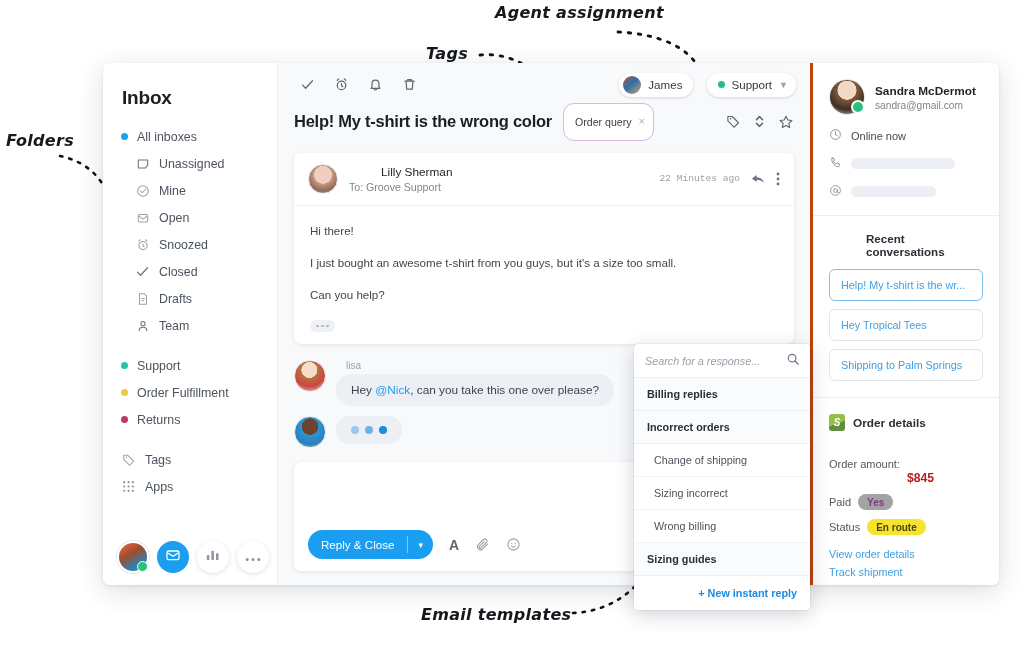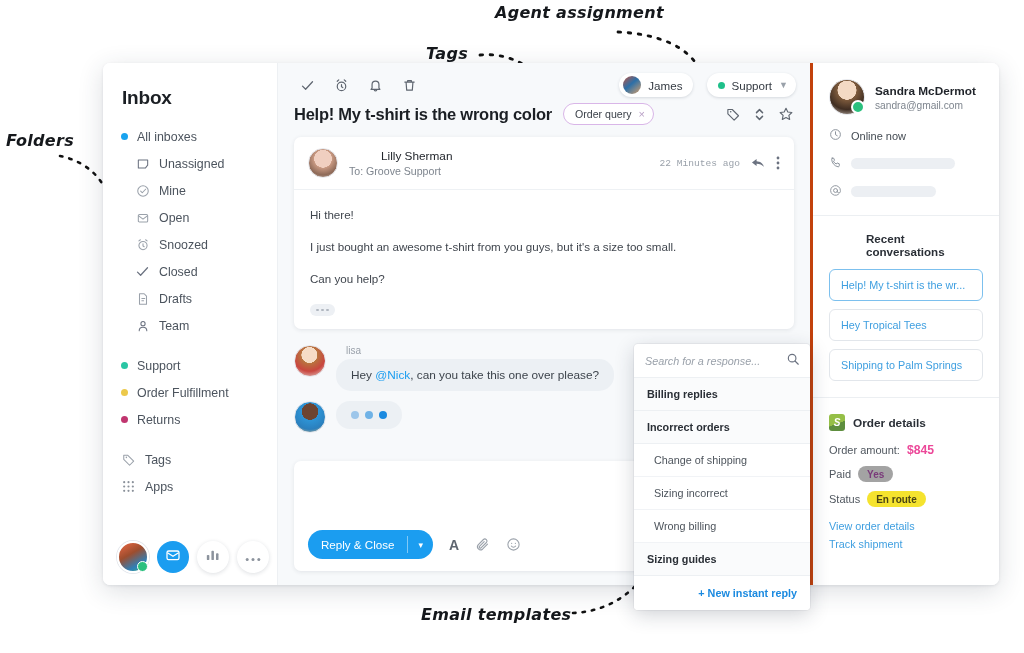--- a/index.html
+++ b/index.html
@@ -87,21 +87,21 @@
   }
   .pill-dot { width:7px; height:7px; border-radius:50%; background:#1fc08a; }
   .chev { font-size:9px; color:#9aa1aa; margin-left:1px; }
 
   .subject-row { display:flex; align-items:center; padding: 4px 16px 0 16px; gap: 11px; }
   .subject {
     font-size: 16.5px; font-weight: bold; color: #1b1f24; letter-spacing:-.25px; white-space:nowrap;
   }
   .tag-chip {
     display:flex; align-items:center; gap:7px;
-    height:22px; padding: 0 8px 0 11px; border-radius: 11px;
+    height:38px; padding: 0 8px 0 11px; border-radius: 11px;
     border:1px solid #d9b6e8; color:#3b4149; font-size:10.6px; background:#fff; cursor:pointer;
   }
   .tag-x { color:#b9a0c6; font-size:11px; line-height:1; }
   .subject-actions { margin-left:auto; display:flex; align-items:center; gap: 12px; color:#5f6670; }
   .sa { cursor:pointer; display:flex; }
 
   .thread { flex: 1 1 auto; padding: 12px 16px 0 16px; position: relative; overflow: visible; }
 
   .msg-card {
     background:#fff; border-radius:7px; box-shadow: 0 1px 4px rgba(40,50,70,.10);
@@ -187,21 +187,21 @@
 
   .od-head { display:flex; align-items:center; gap:8px; margin-bottom:12px; }
   .shopify {
     width:16px; height:17px; flex:0 0 16px; border-radius:3px;
     background: linear-gradient(160deg,#95bf47 0 55%, #5e8e3e 56%);
     position:relative; display:flex; align-items:center; justify-content:center;
   }
   .shopify span { color:#fff; font-size:10px; font-weight:bold; font-style:italic; line-height:1; }
   .od-title { font-size:11.8px; font-weight:bold; color:#2a2f36; }
   .od-row { display:flex; align-items:center; gap:7px; font-size:11px; color:#50575f; margin-bottom:9px; }
-  .od-strong { font-weight:bold; color:#ec4899; font-size:12.2px; }
+  .od-strong { font-weight:bold; color:#b91c1c; font-size:12.2px;margin-top:28px; }
   .badge { border-radius:10px; padding: 2.5px 9px; font-size:10px; font-weight:bold; }
   .badge.paid { background:#a3a3a3; color:#7a3a7a;text-align:center; }
   .badge.route { background:#f5e32e; color:#4a4413; }
   .od-link { font-size:10.8px; color:#3f9fe0; cursor:pointer; margin-bottom:6px; }
 
   
   .ir-panel {
     position:absolute; left: 634px; top: 344px; width: 176px;
     background:#fff; border-radius:4px;
     box-shadow: 0 5px 20px rgba(30,40,60,.20), 0 0 0 1px rgba(30,40,60,.05);

